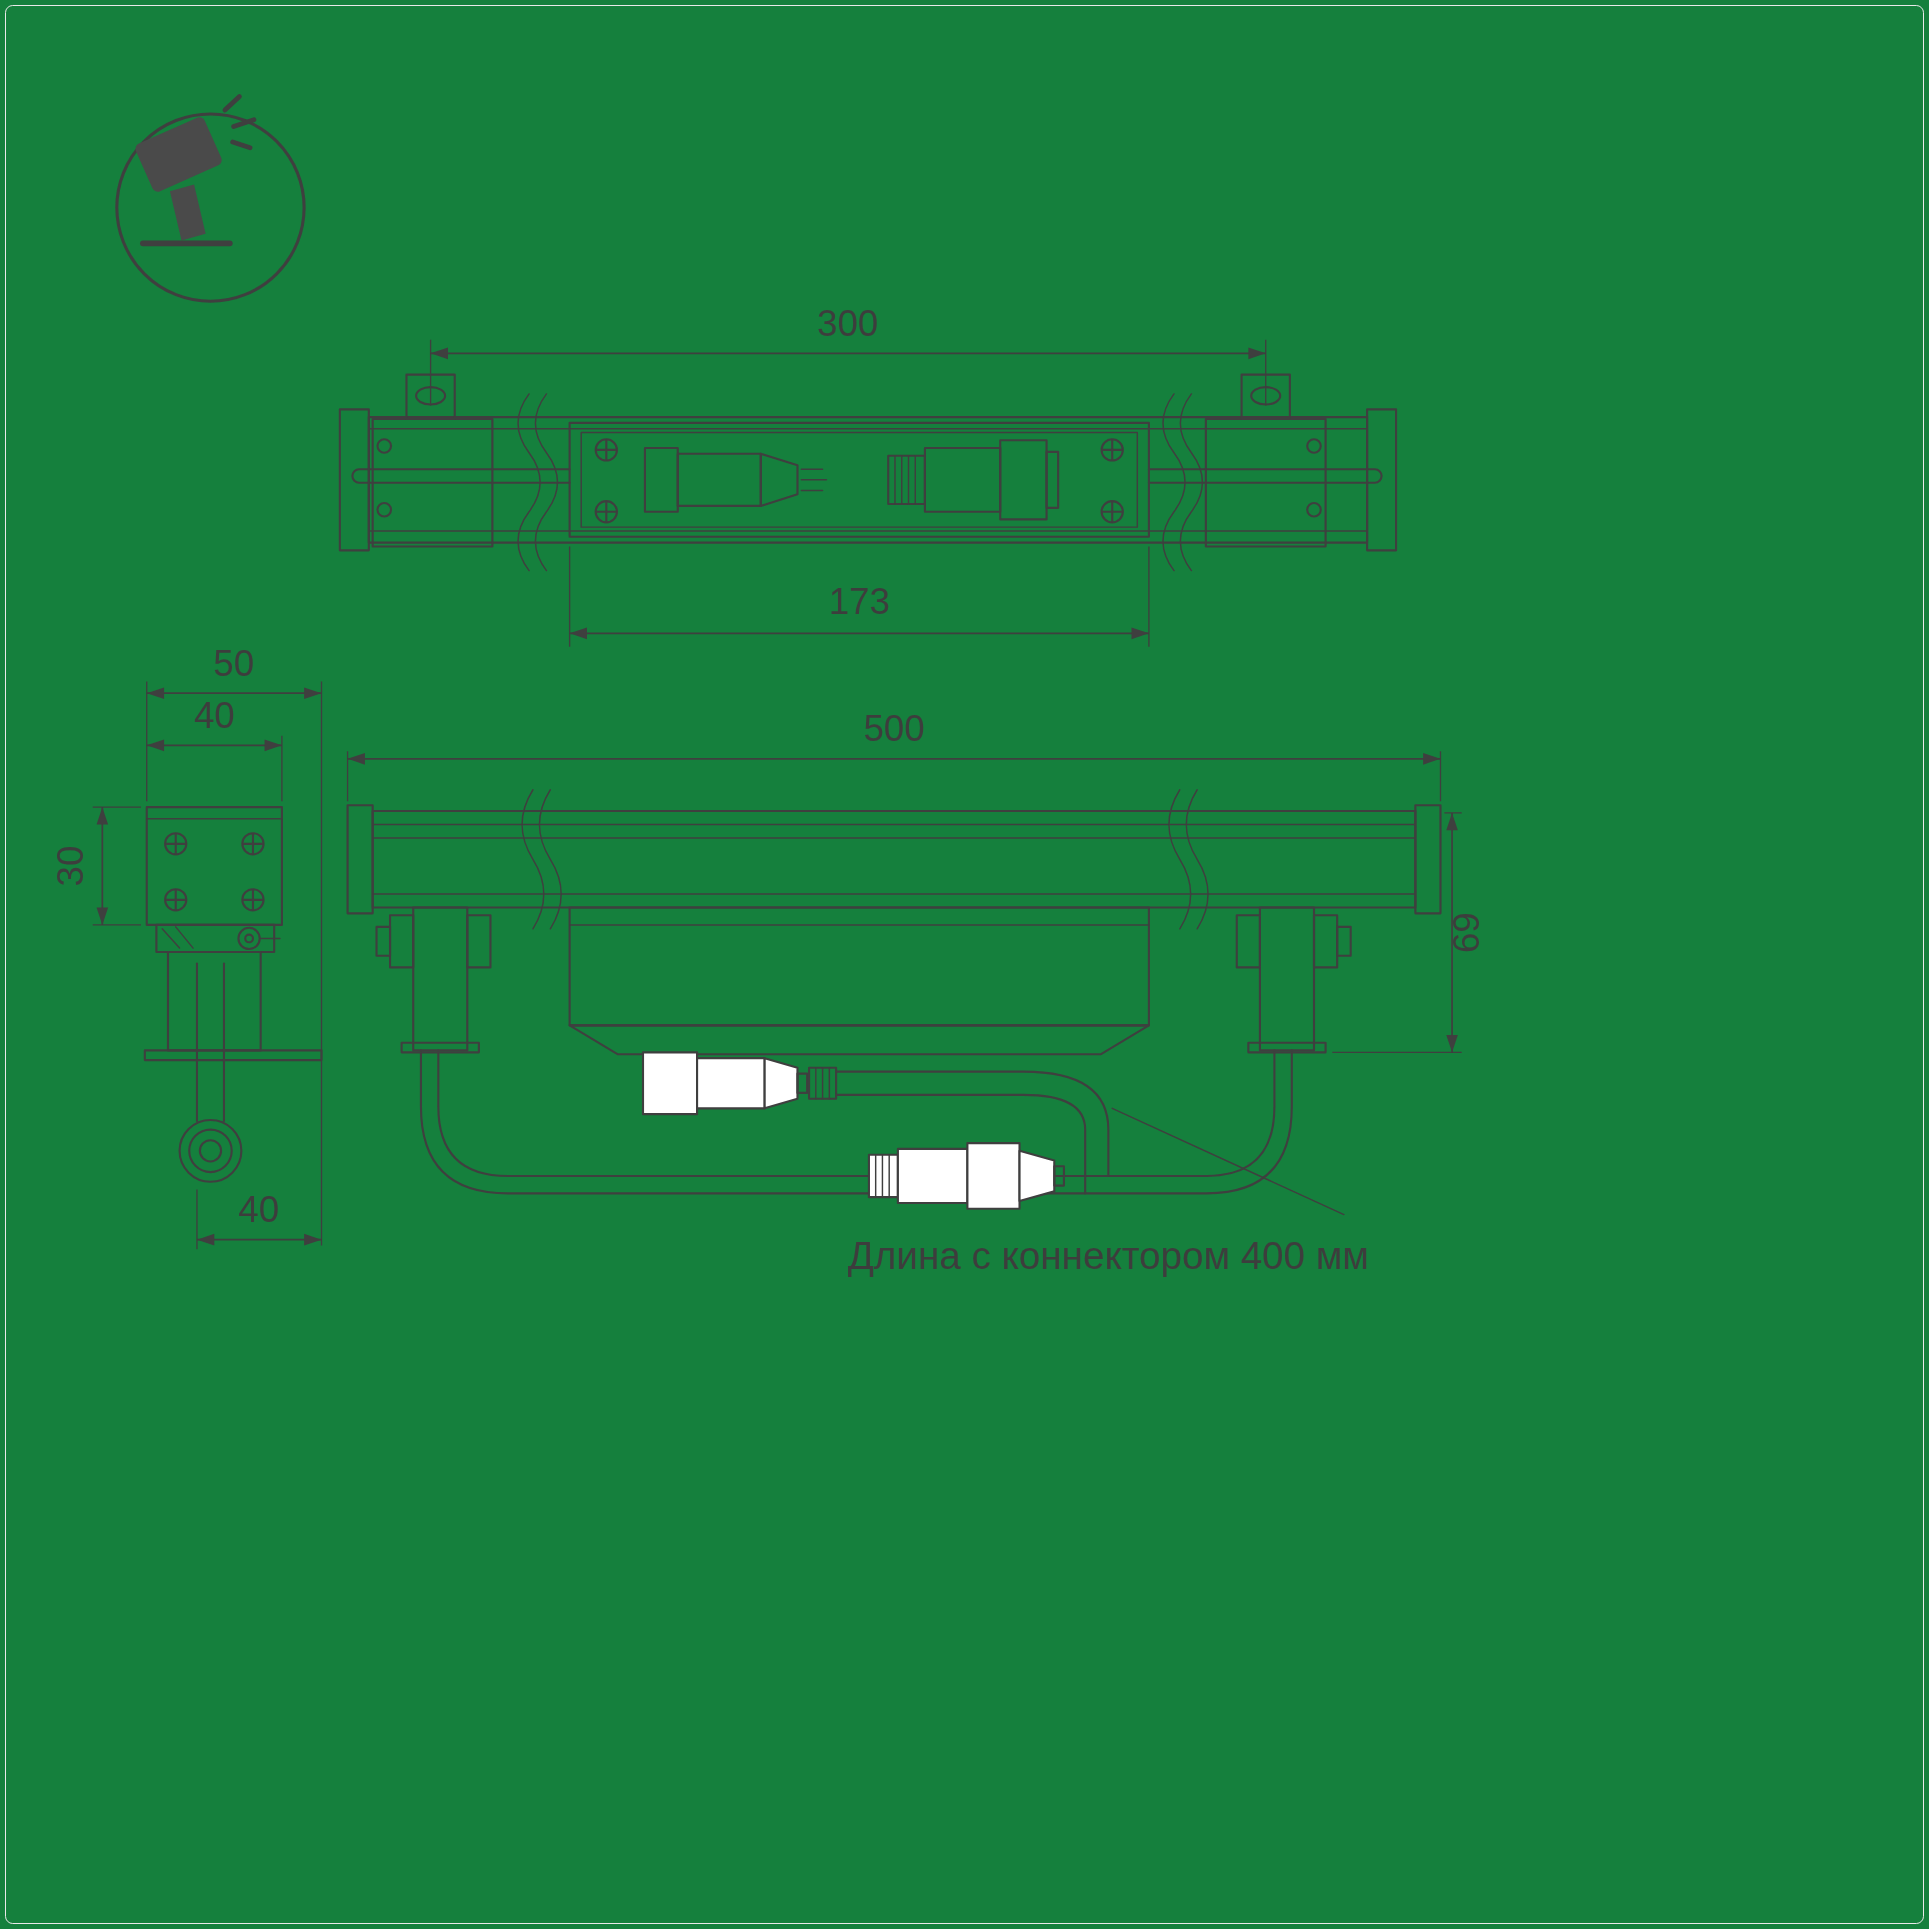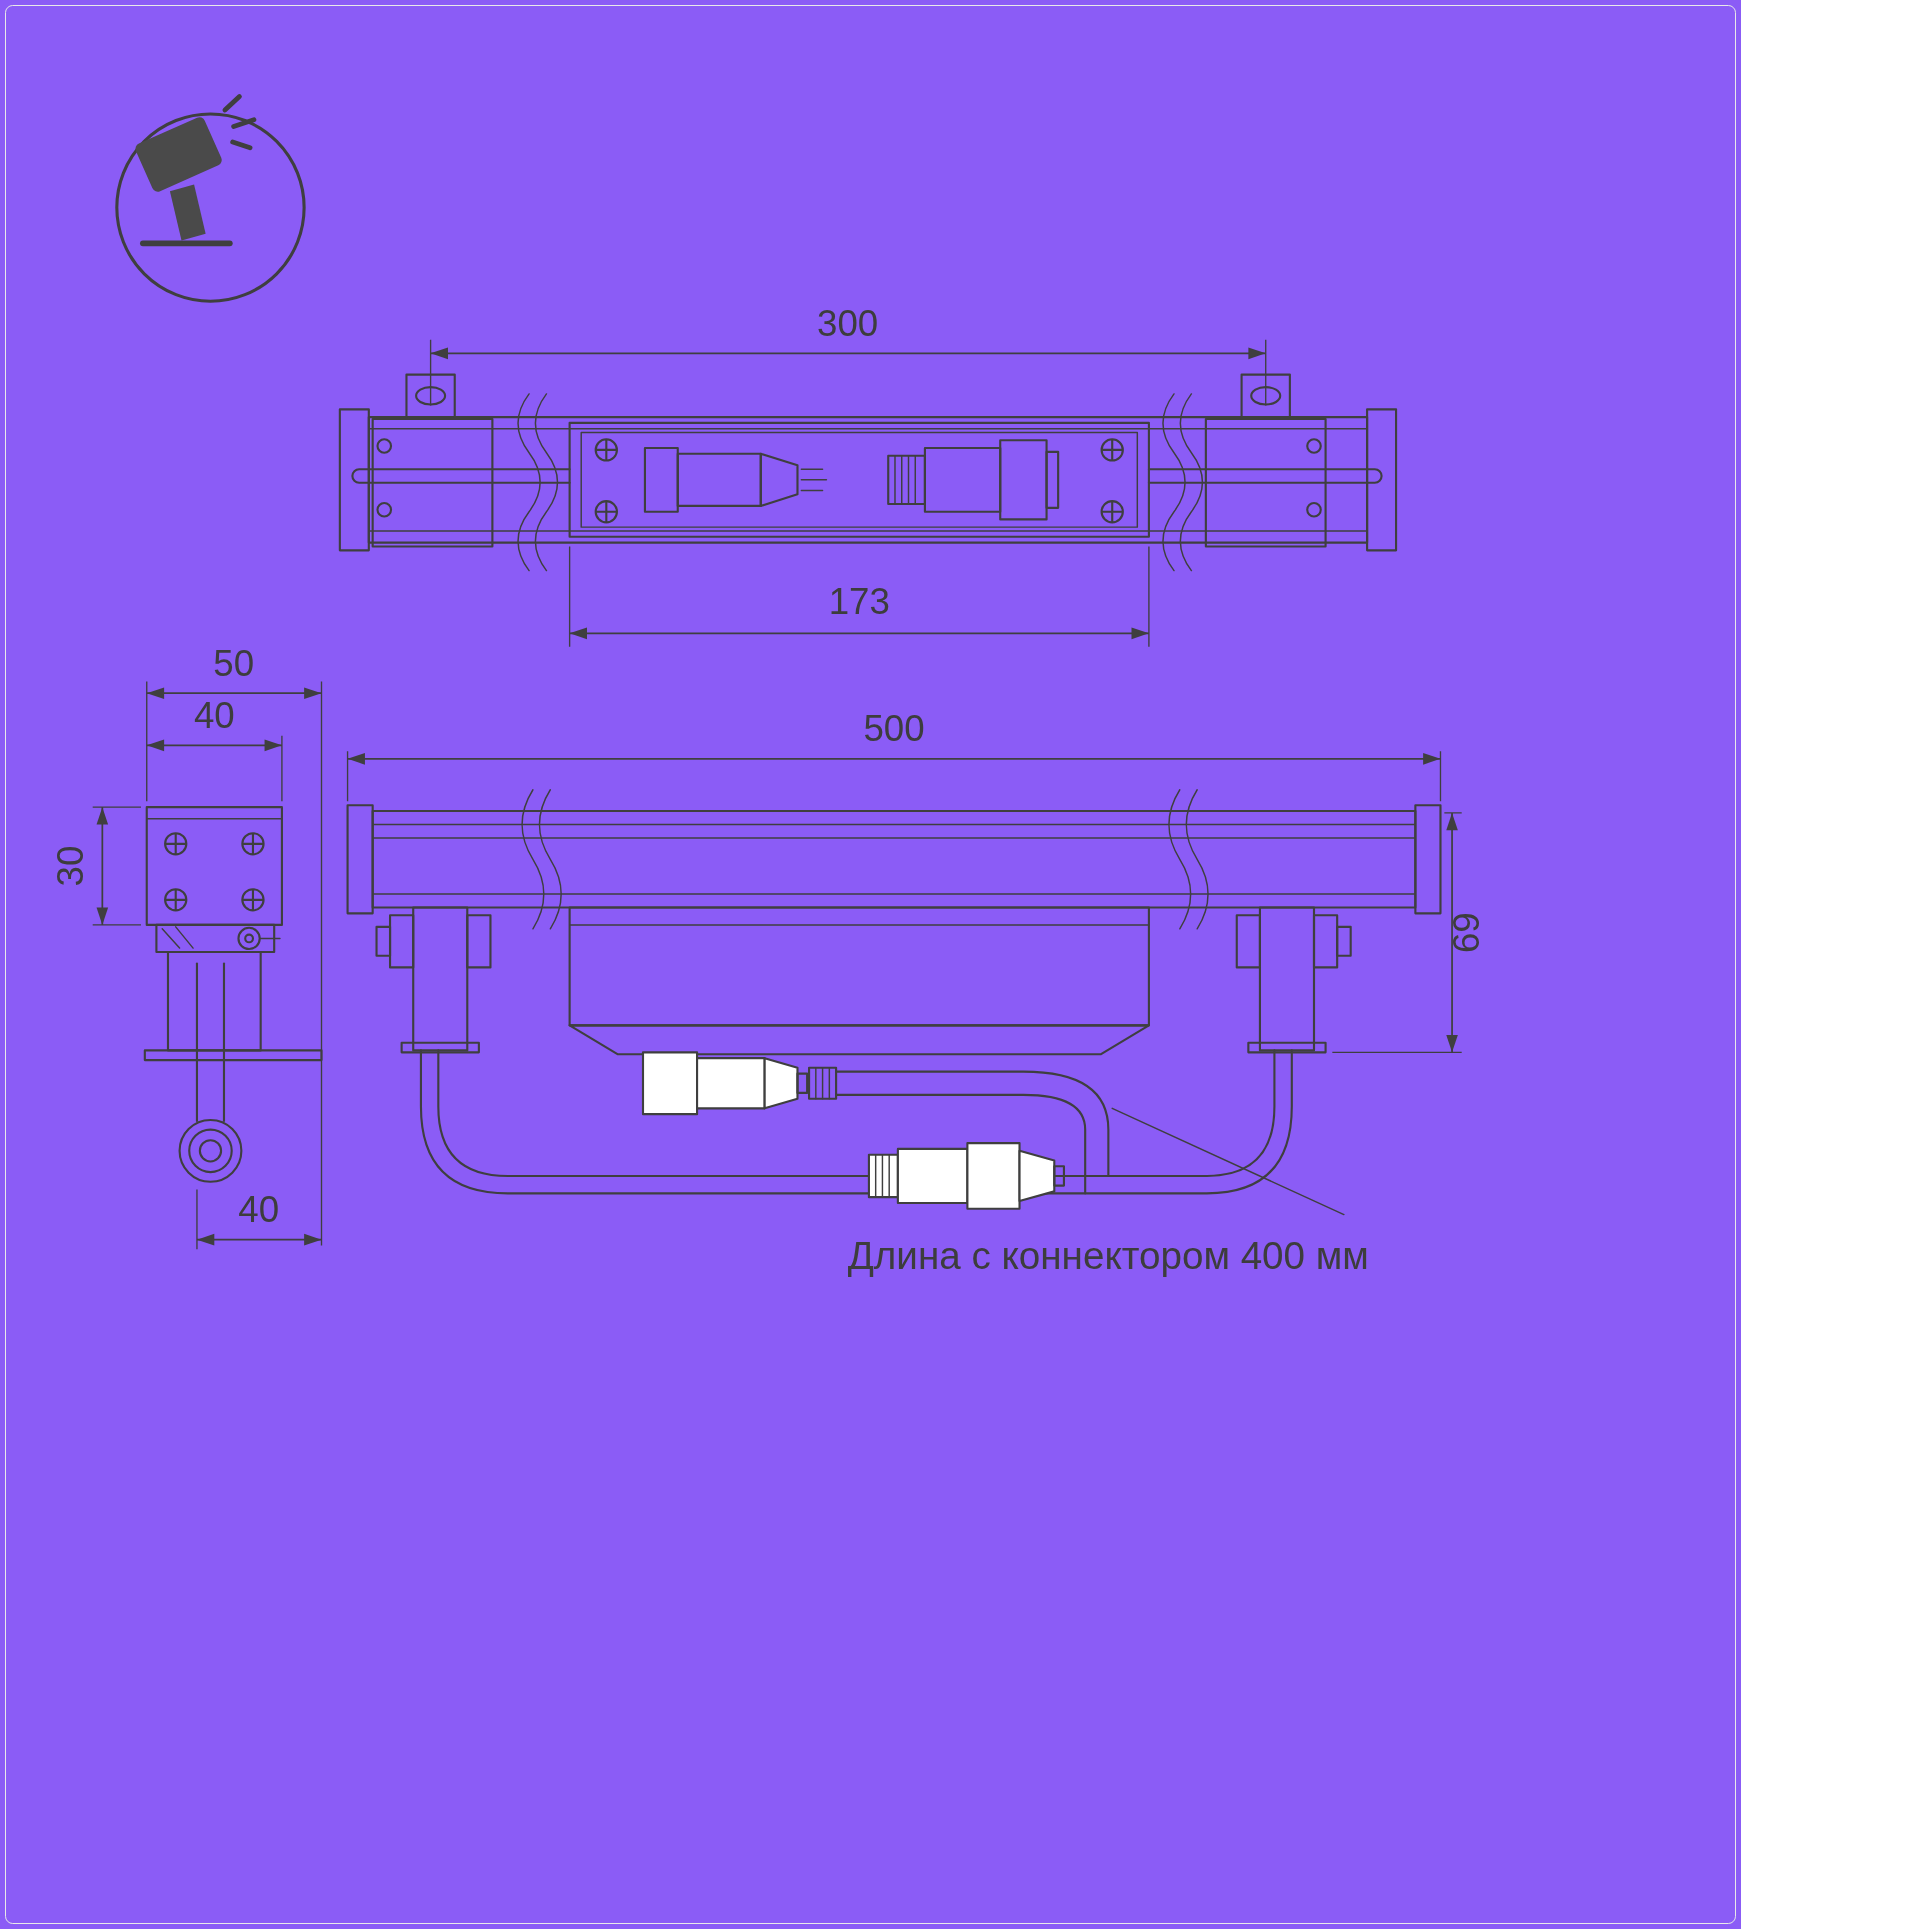--- a/index.html
+++ b/index.html
@@ -1,16 +1,16 @@
 <!DOCTYPE html>
 <html><head>
 <meta charset="utf-8">
 <style>
   html,body{margin:0;padding:0;background:#ffffff;}
-  .canvas{position:relative;width:1741px;height:1929px;background:#8b5cf6;overflow:hidden;
+  .canvas{position:relative;width:1929px;height:1929px;background:#15803d;overflow:hidden;
           font-family:"Liberation Sans", sans-serif;}
   .frame{position:absolute;inset:4.8px;border:1.9px solid #e9e9e9;border-radius:7.7px;pointer-events:none;}
   svg{position:absolute;left:0;top:0;}
   .ol{stroke:#3f3f3f;stroke-width:2.2;fill:none;stroke-linejoin:round;stroke-linecap:round;}
   .thin{stroke-width:1.5;}
   .wfill{fill:#ffffff;}
   .dk{fill:#4a4a4a;stroke:none;}
   .dim{stroke:#3f3f3f;stroke-width:1.8;fill:none;}
   .ext{stroke:#3f3f3f;stroke-width:1.4;fill:none;}
   .dimtext{font-family:"Liberation Sans", sans-serif;font-size:38px;fill:#3d3d3d;text-anchor:middle;}

